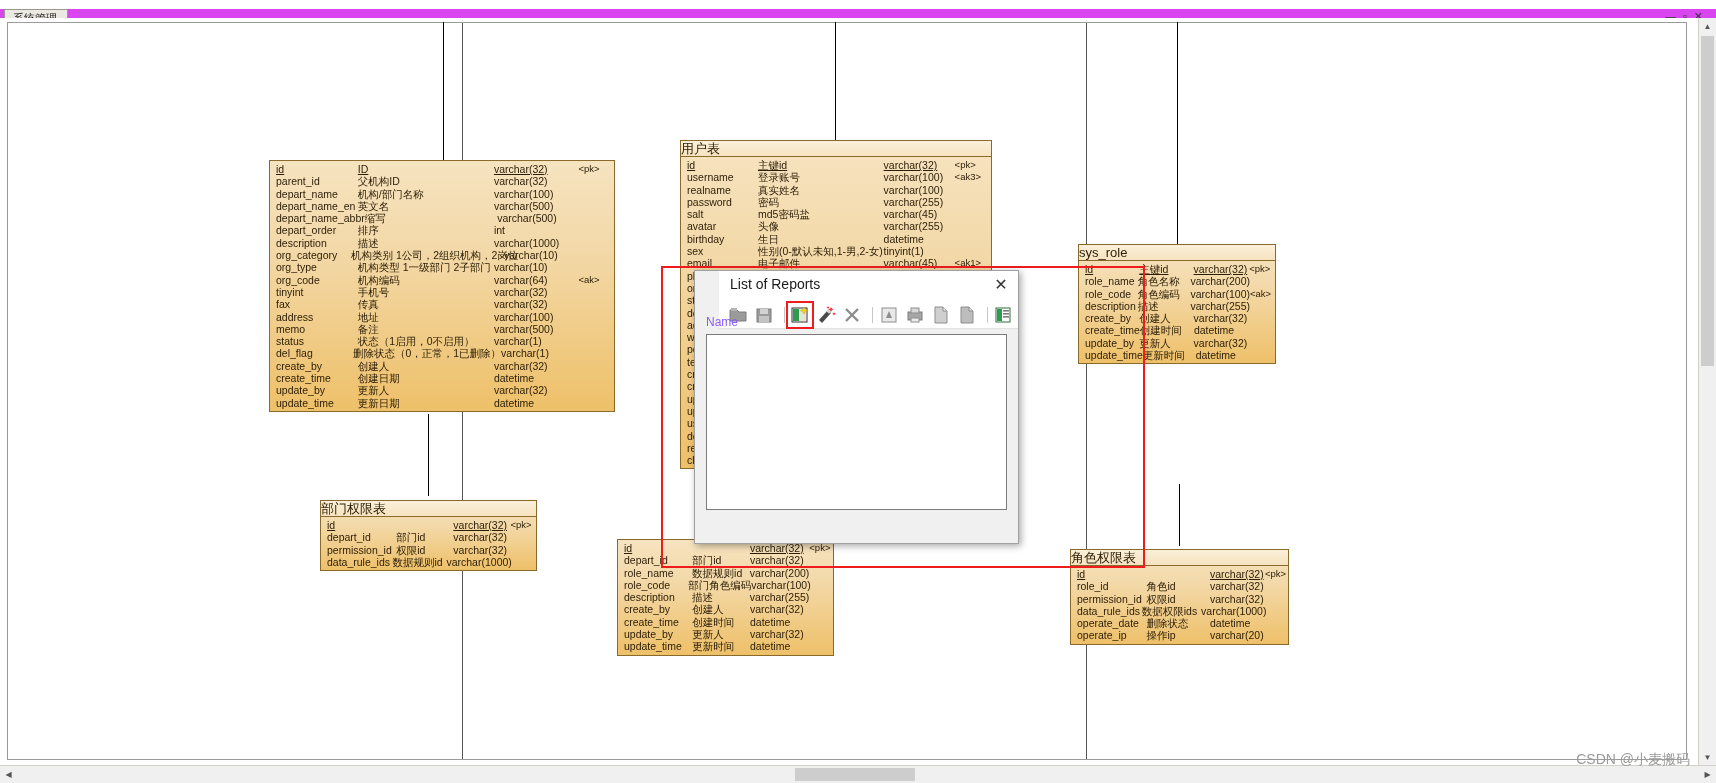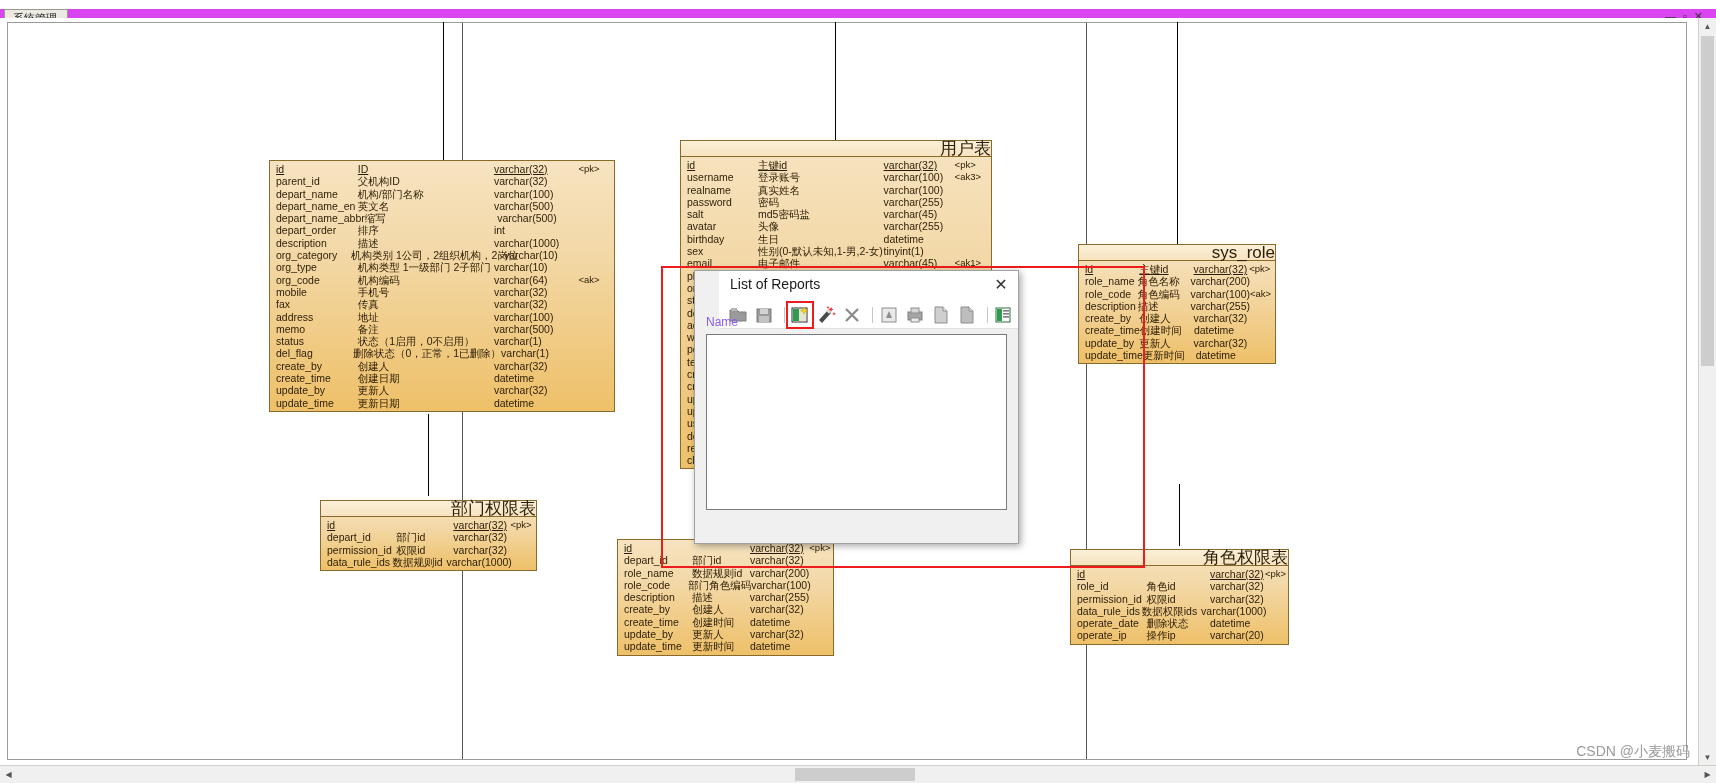--- a/index.html
+++ b/index.html
@@ -79,22 +79,22 @@
     position: absolute;
     background: linear-gradient(to bottom, #f6e3c0 0%, #f3d9a9 35%, #eec069 100%);
     border: 1px solid #8a6a2b;
     box-sizing: border-box;
     font-size: 11px;
     color: #2b1d06;
   }
   .entity-title {
     height: 15px;
     line-height: 15px;
-    text-align: right;
-    font-size: 17px;
+    text-align: left;
+    font-size: 13px;
     color: #2b1d06;
     border-bottom: 1px solid #8a6a2b;
     background: linear-gradient(to bottom, #fbf0d8 0%, #f6e3c0 100%);
   }
   .entity-body {
     padding: 2px 0 2px 0;
   }
   .erow {
     display: flex;
     height: 12.3px;
@@ -246,21 +246,21 @@
   }
   .sb-thumb { position: absolute; background: #cdcdcd; }
   .sb-arrow {
     position: absolute;
     font-size: 8px; color: #555;
     text-align: center;
     width: 17px; height: 17px; line-height: 17px;
   }
   .watermark {
     position: absolute;
-    right: 26px; bottom: 22px;
+    right: 26px; bottom: 14px;
     font-size: 14px;
     color: #9a9a9a;
     white-space: nowrap;
   }
 </style>
 </head>
 <body>
 
 <div id="app">
 
@@ -341,21 +341,21 @@
               <span class="c-type">varchar(10)</span>
               <span class="c-key"></span>
             </div>
             <div class="erow">
               <span class="c-name">org_code</span>
               <span class="c-label">机构编码</span>
               <span class="c-type">varchar(64)</span>
               <span class="c-key">&lt;ak&gt;</span>
             </div>
             <div class="erow">
-              <span class="c-name">mobile</span>
+              <span class="c-name">tinyint</span>
               <span class="c-label">手机号</span>
               <span class="c-type">varchar(32)</span>
               <span class="c-key"></span>
             </div>
             <div class="erow">
               <span class="c-name">fax</span>
               <span class="c-label">传真</span>
               <span class="c-type">varchar(32)</span>
               <span class="c-key"></span>
             </div>

